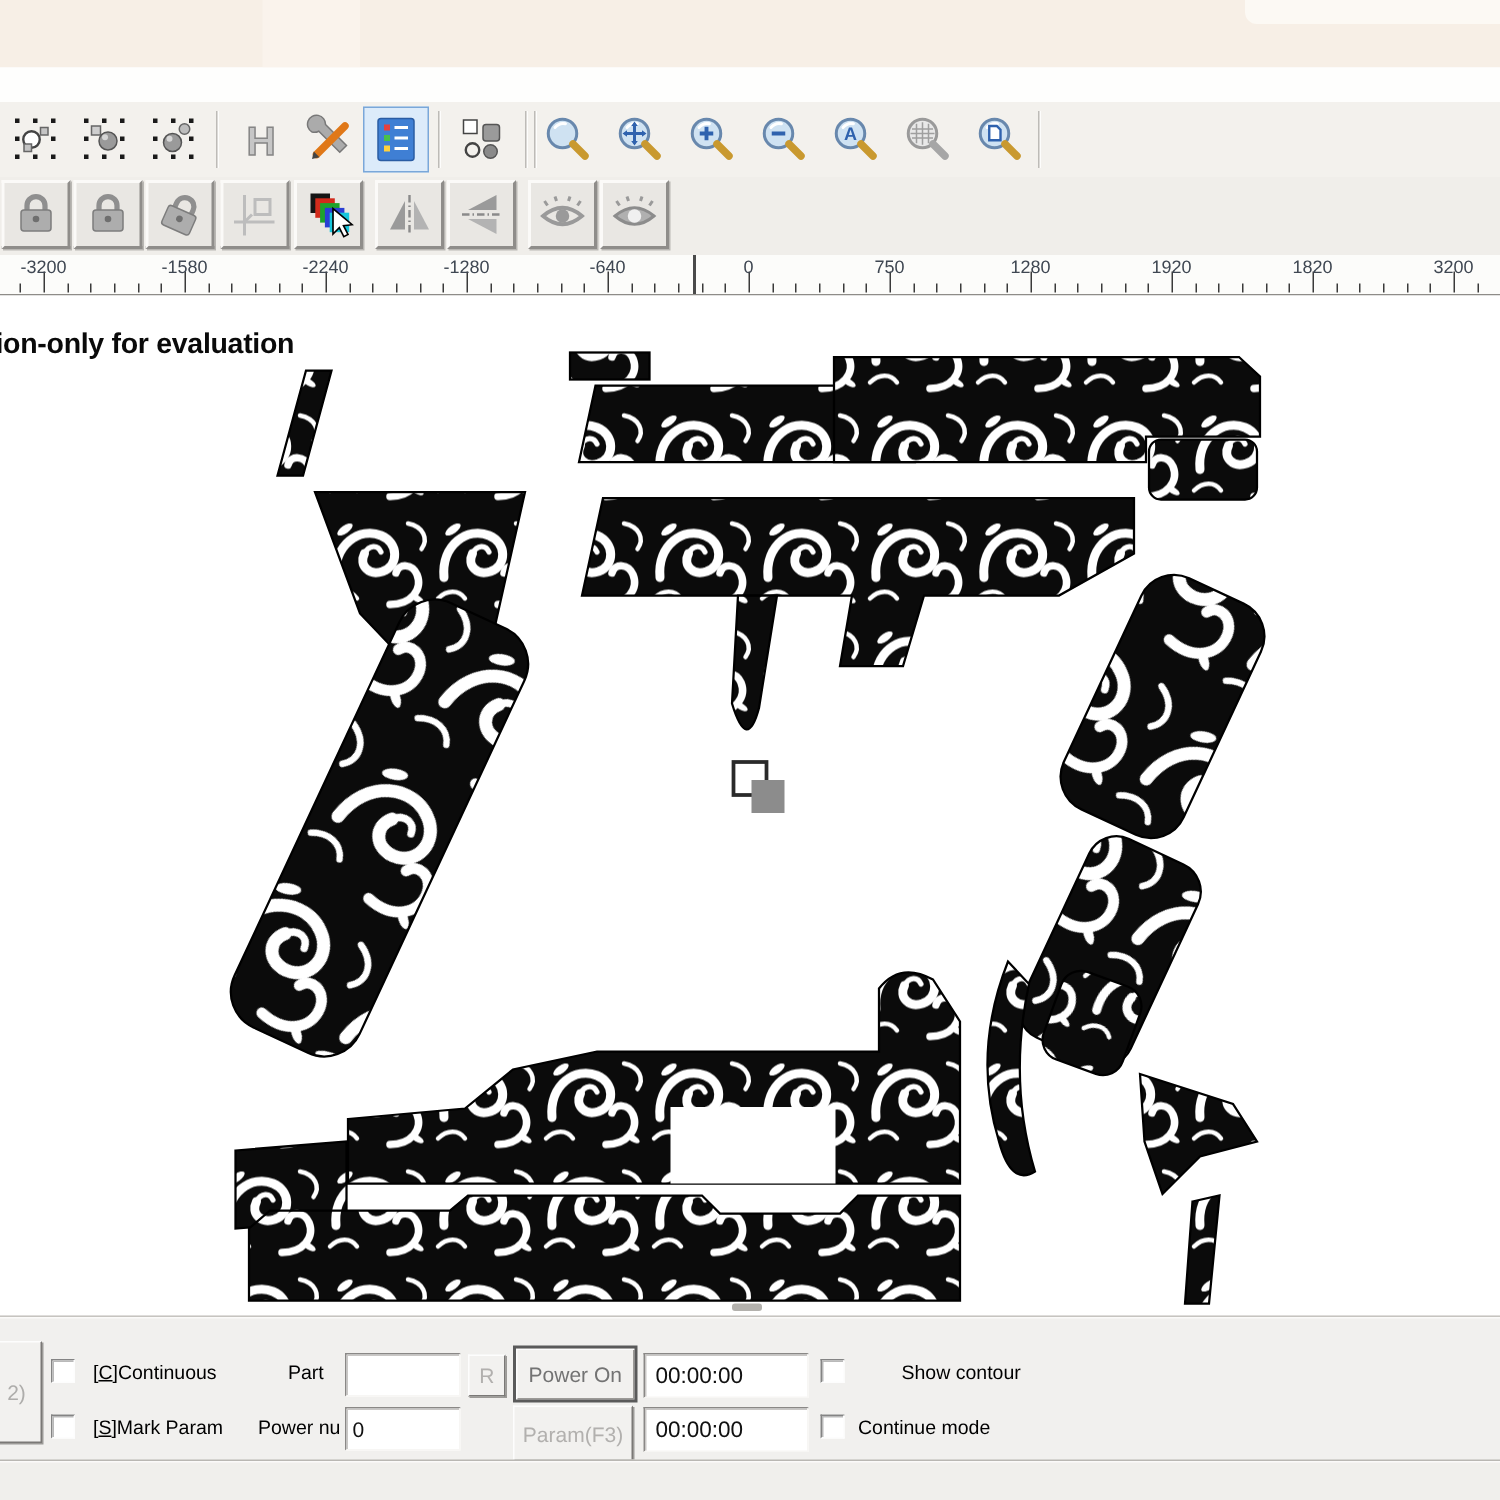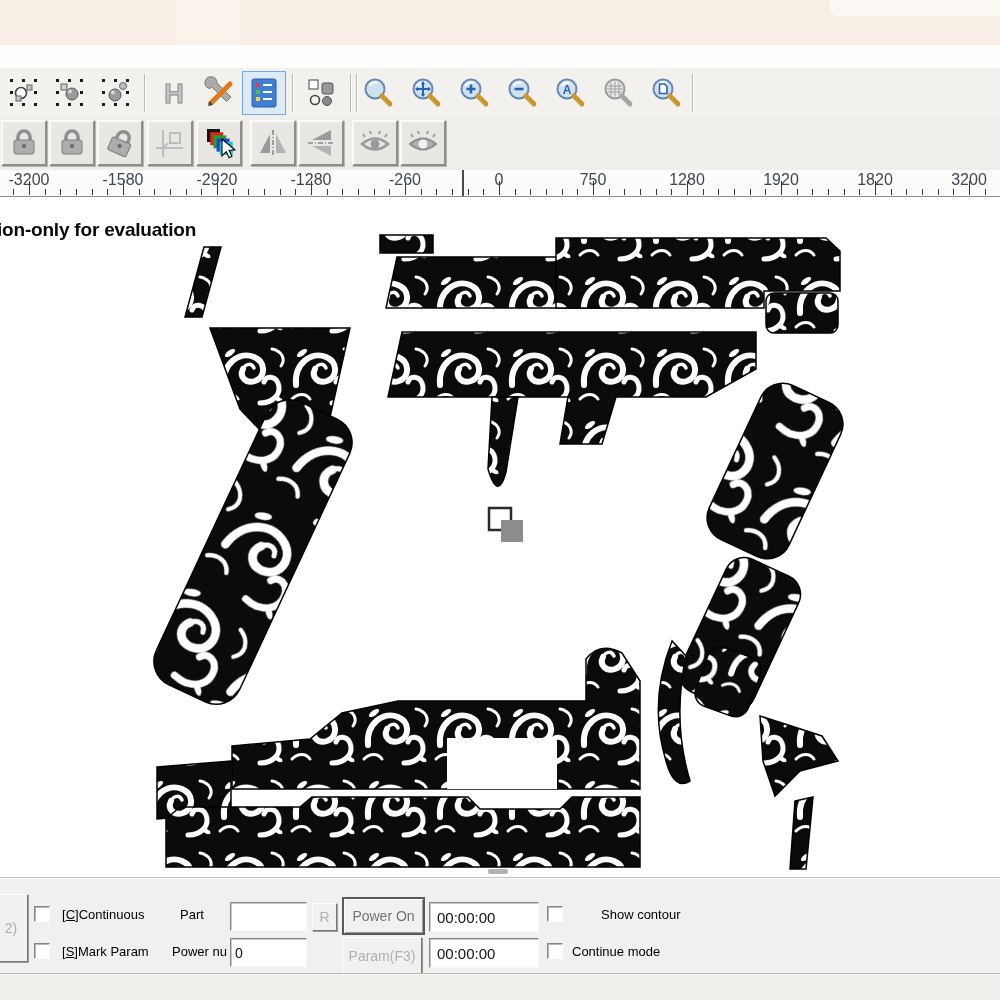--- a/index.html
+++ b/index.html
@@ -17,21 +17,21 @@
   #toolbar-main{left:0;top:68px;width:1000px;height:50px;background:#f3f1ed;border-bottom:1px solid #e2e0dc;}
   #toolbar-edit{left:0;top:118px;width:1000px;height:52px;background:#f0eeea;border-bottom:1px solid #c9c7c3;}
   .tbtn{position:absolute;top:3px;width:44px;height:44px;display:flex;align-items:center;justify-content:center;background:transparent;border:1px solid transparent;padding:0;}
   .tbtn.active{background:#dcebfa;border:1px solid #7aa7d9;}
   .tbtn2{position:absolute;top:2px;width:46px;height:46px;display:flex;align-items:center;justify-content:center;padding:0;
          background:#e9e7e3;border:2px solid;border-color:#fbfaf8 #8f8d8a #8f8d8a #fbfaf8;box-shadow:1px 1px 0 #b9b7b3;}
   .vsep{position:absolute;top:6px;width:1px;height:38px;background:#bdbbb7;box-shadow:1px 0 0 #fdfdfc;}
 
   
   #ruler{left:0;top:170px;width:1000px;height:26px;background:#fcfcfa;border-bottom:1px solid #8e8c88;}
-  #ruler .rlabel{position:absolute;top:1px;width:48px;text-align:center;font-size:16px;color:#3f4752;}
+  #ruler .rlabel{position:absolute;top:1px;width:48px;text-align:center;font-size:12px;color:#3f4752;}
   #ruler .pane-split{position:absolute;left:462px;top:0;width:2px;height:26px;background:#4a4a4a;}
 
   
   #canvas{left:0;top:197px;width:1000px;height:680px;background:#ffffff;}
   #watermark{position:absolute;left:-3px;top:22px;font-size:19px;font-weight:bold;color:#0a0a0a;letter-spacing:-0.2px;white-space:nowrap;}
 
   
   #panel{left:0;top:877px;width:1000px;height:96px;background:#f1f0ee;border-top:1px solid #c6c4c0;box-shadow:inset 0 1px 0 #fbfaf9;}
   #splitter-dash{left:488px;top:869px;width:20px;height:5px;background:#b3b1ad;border-radius:2px;}
   .plabel{position:absolute;font-size:13px;color:#000;white-space:nowrap;}
@@ -298,23 +298,23 @@
     </svg>
   </button>
 </div>
 
 <div class="abs" id="ruler">
   <svg id="ruler-svg" width="1000" height="26" style="position:absolute;left:0;top:0">
     <path id="ruler-ticks" stroke="#3a3a3a" stroke-width="1" fill="none" d="M13.5,19 V25 M29.5,11 V25 M45.5,19 V25 M60.5,19 V25 M76.5,19 V25 M92.5,19 V25 M107.5,19 V25 M123.5,11 V25 M139.5,19 V25 M154.5,19 V25 M170.5,19 V25 M186.5,19 V25 M201.5,19 V25 M217.5,11 V25 M233.5,19 V25 M248.5,19 V25 M264.5,19 V25 M280.5,19 V25 M295.5,19 V25 M311.5,11 V25 M327.5,19 V25 M342.5,19 V25 M358.5,19 V25 M374.5,19 V25 M389.5,19 V25 M405.5,11 V25 M421.5,19 V25 M436.5,19 V25 M452.5,19 V25 M468.5,19 V25 M483.5,19 V25 M499.5,11 V25 M515.5,19 V25 M530.5,19 V25 M546.5,19 V25 M562.5,19 V25 M577.5,19 V25 M593.5,11 V25 M609.5,19 V25 M624.5,19 V25 M640.5,19 V25 M656.5,19 V25 M671.5,19 V25 M687.5,11 V25 M703.5,19 V25 M718.5,19 V25 M734.5,19 V25 M750.5,19 V25 M765.5,19 V25 M781.5,11 V25 M797.5,19 V25 M812.5,19 V25 M828.5,19 V25 M844.5,19 V25 M859.5,19 V25 M875.5,11 V25 M891.5,19 V25 M906.5,19 V25 M922.5,19 V25 M938.5,19 V25 M953.5,19 V25 M969.5,11 V25 M985.5,19 V25 "></path>
   </svg>
   <span class="rlabel" style="left:5px">-3200</span>
   <span class="rlabel" style="left:99px">-1580</span>
-  <span class="rlabel" style="left:193px">-2920</span>
+  <span class="rlabel" style="left:193px">-2240</span>
   <span class="rlabel" style="left:287px">-1280</span>
-  <span class="rlabel" style="left:381px">-260</span>
+  <span class="rlabel" style="left:381px">-640</span>
   <span class="rlabel" style="left:475px">0</span>
   <span class="rlabel" style="left:569px">750</span>
   <span class="rlabel" style="left:663px">1280</span>
   <span class="rlabel" style="left:757px">1920</span>
   <span class="rlabel" style="left:851px">1820</span>
   <span class="rlabel" style="left:945px">3200</span>
   <div class="pane-split"></div>
 </div>
 
 <div class="abs" id="canvas">
@@ -351,21 +351,21 @@
 <div class="abs" id="splitter-dash"></div>
 <div class="abs" id="panel">
   <button class="pbtn" style="left:-6px;top:16px;width:34px;height:68px;color:#aeadab;font-size:14px">2)</button>
 
   <span class="cb" style="left:34px;top:28px"></span>
   <span class="plabel" style="left:62px;top:29px"><span>[</span><u>C</u><span>]Continuous</span></span>
 
   <span class="cb" style="left:34px;top:65px"></span>
   <span class="plabel" style="left:62px;top:66px"><span>[</span><u>S</u><span>]Mark Param</span></span>
 
-  <span class="plabel" style="left:180px;top:29px">Part</span>
+  <span class="plabel" style="left:192px;top:29px">Part</span>
   <input class="field" style="left: 230px; top: 24px; width: 77px; height: 29px;" value="">
 
   <span class="plabel" style="left:172px;top:66px">Power nu</span>
   <input class="field" style="left: 230px; top: 60px; width: 77px; height: 29px;" value="0">
 
   <button class="pbtn disabled" style="left:312px;top:25px;width:25px;height:28px">R</button>
 
   <button class="pbtn default" style="left:342px;top:19px;width:83px;height:38px">Power On</button>
   <button class="pbtn disabled" style="left:342px;top:59px;width:80px;height:37px">Param(F3)</button>
 

